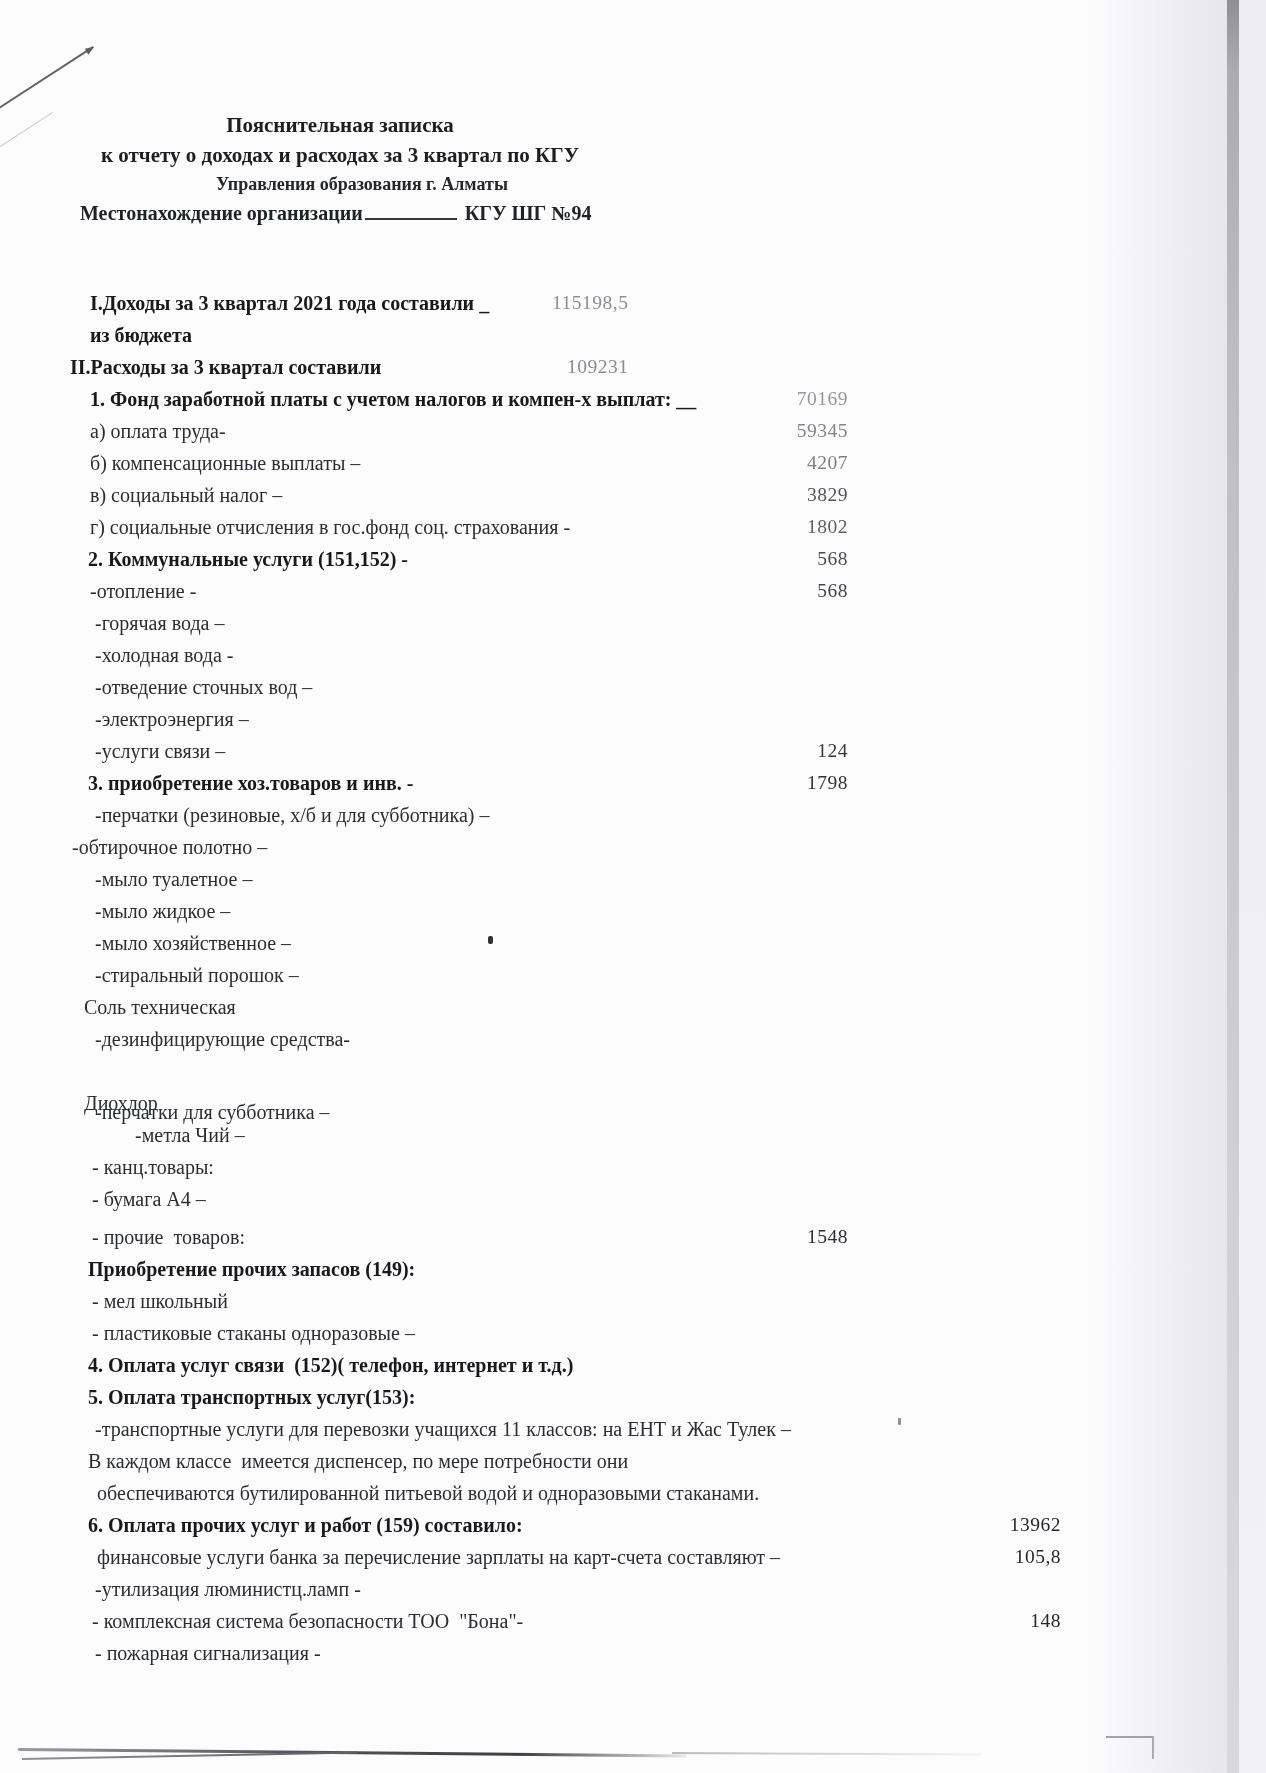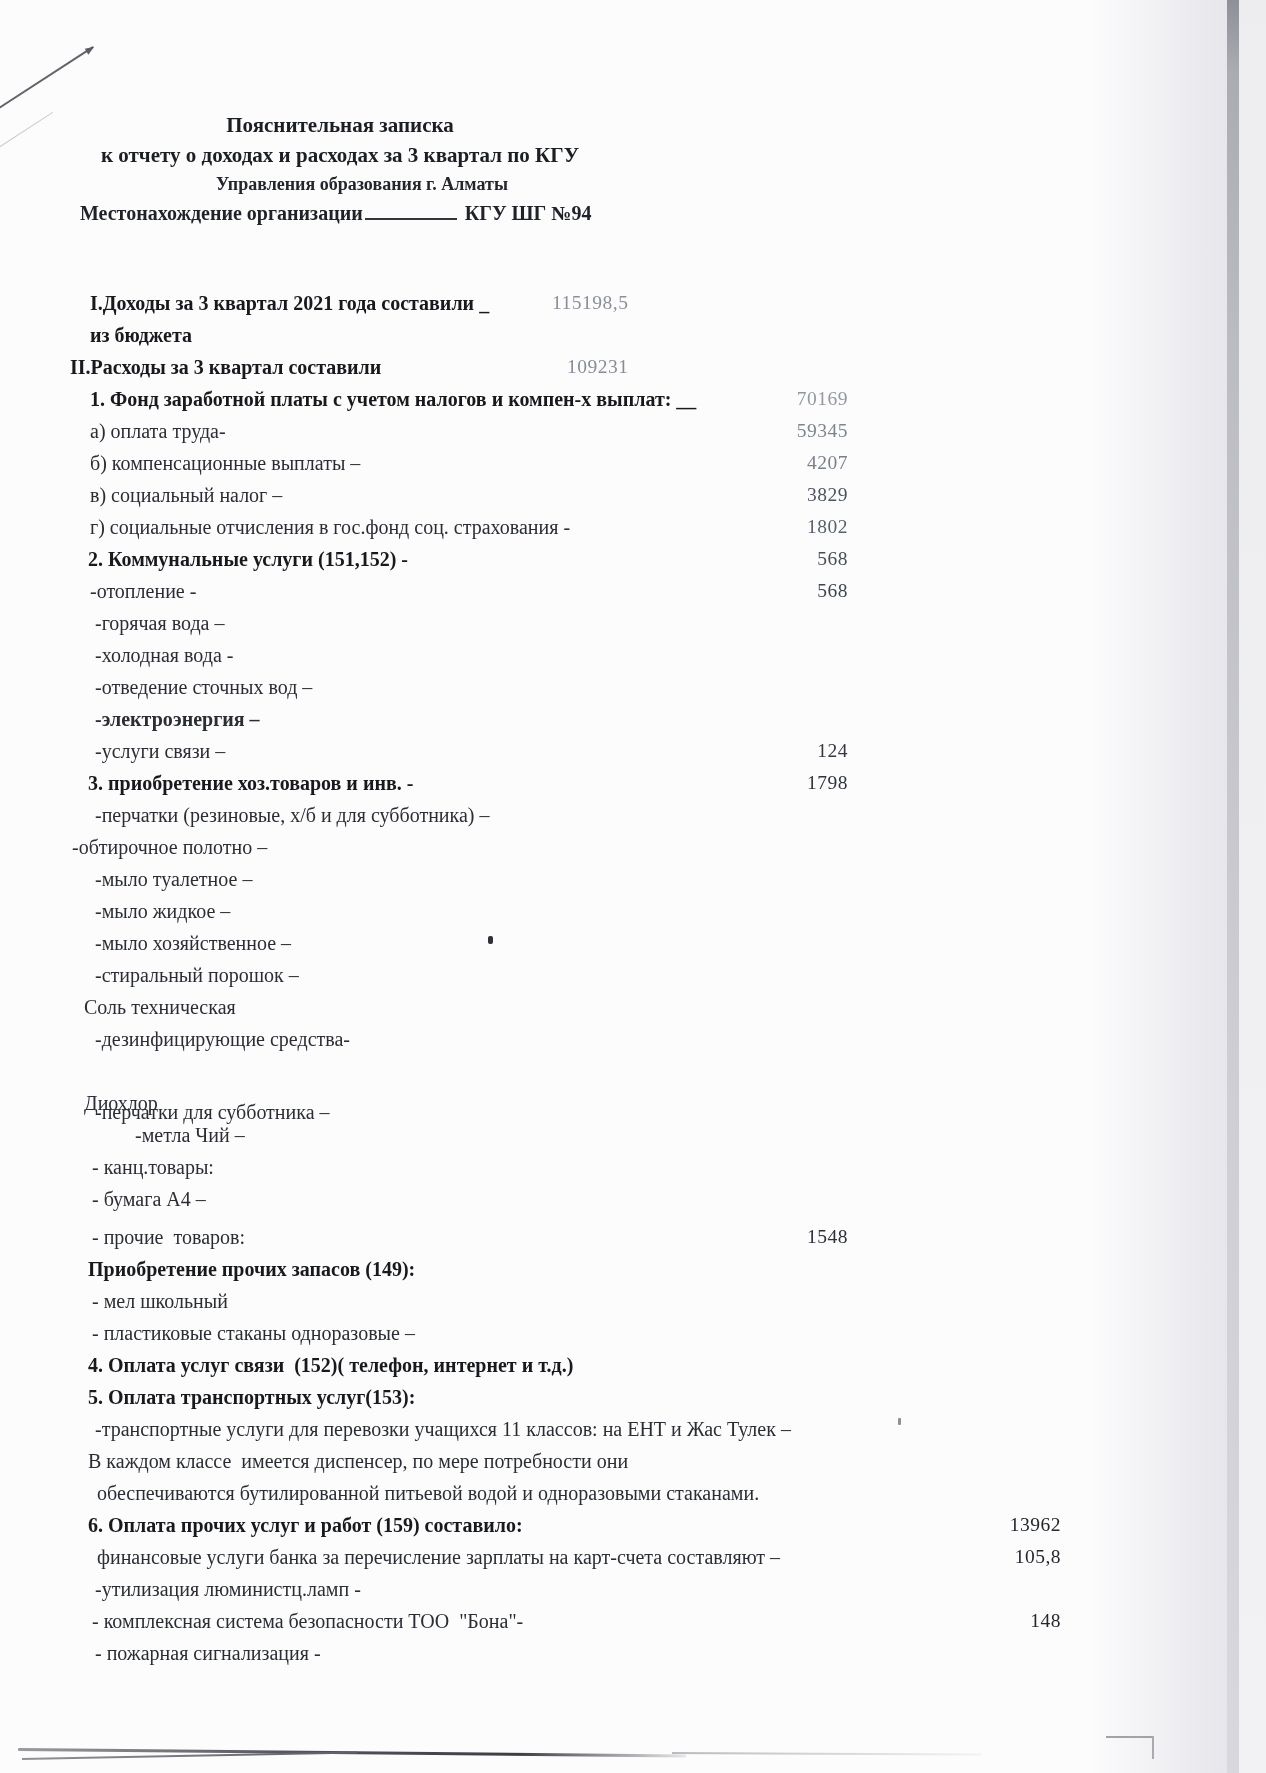--- a/index.html
+++ b/index.html
@@ -122,21 +122,21 @@
       <div class="doc-line bold"><span class="line-text" style="padding-left: 90px;">1. Фонд заработной платы с учетом налогов и компен-х выплат: __</span><span class="line-value col-B" style="color: rgb(146, 152, 161);">70169</span></div>
       <div class="doc-line"><span class="line-text" style="padding-left: 90px;">а) оплата труда-</span><span class="line-value col-B" style="color: rgb(126, 132, 142);">59345</span></div>
       <div class="doc-line"><span class="line-text" style="padding-left: 90px;">б) компенсационные выплаты –</span><span class="line-value col-B" style="color: rgb(122, 128, 138);">4207</span></div>
       <div class="doc-line"><span class="line-text" style="padding-left: 90px;">в) социальный налог –</span><span class="line-value col-B" style="color: rgb(78, 84, 94);">3829</span></div>
       <div class="doc-line"><span class="line-text" style="padding-left: 90px;">г) социальные отчисления в гос.фонд соц. страхования -</span><span class="line-value col-B" style="color: rgb(90, 96, 106);">1802</span></div>
       <div class="doc-line bold"><span class="line-text" style="padding-left: 88px;">2. Коммунальные услуги (151,152) -</span><span class="line-value col-B" style="color: rgb(71, 77, 86);">568</span></div>
       <div class="doc-line"><span class="line-text" style="padding-left: 90px;">-отопление -</span><span class="line-value col-B" style="color: rgb(63, 69, 78);">568</span></div>
       <div class="doc-line"><span class="line-text" style="padding-left: 95px;">-горячая вода –</span></div>
       <div class="doc-line"><span class="line-text" style="padding-left: 95px;">-холодная вода -</span></div>
       <div class="doc-line"><span class="line-text" style="padding-left: 95px;">-отведение сточных вод –</span></div>
-      <div class="doc-line"><span class="line-text" style="padding-left: 95px; font-weight: bold;">-электроэнергия –</span></div>
+      <div class="doc-line"><span class="line-text" style="padding-left: 95px;">-электроэнергия –</span></div>
       <div class="doc-line"><span class="line-text" style="padding-left: 95px;">-услуги связи –</span><span class="line-value col-B" style="color: rgb(51, 56, 63);">124</span></div>
       <div class="doc-line bold"><span class="line-text" style="padding-left: 88px;">3. приобретение хоз.товаров и инв. -</span><span class="line-value col-B" style="color: rgb(47, 52, 59);">1798</span></div>
       <div class="doc-line"><span class="line-text" style="padding-left: 95px;">-перчатки (резиновые, х/б и для субботника) –</span></div>
       <div class="doc-line"><span class="line-text" style="padding-left: 72px;">-обтирочное полотно –</span></div>
       <div class="doc-line"><span class="line-text" style="padding-left: 95px;">-мыло туалетное –</span></div>
       <div class="doc-line"><span class="line-text" style="padding-left: 95px;">-мыло жидкое –</span></div>
       <div class="doc-line"><span class="line-text" style="padding-left: 95px;">-мыло хозяйственное –</span></div>
       <div class="doc-line"><span class="line-text" style="padding-left: 95px;">-стиральный порошок –</span></div>
       <div class="doc-line"><span class="line-text" style="padding-left: 84px;">Соль техническая</span></div>
       <div class="doc-line"><span class="line-text" style="padding-left: 95px;">-дезинфицирующие средства-</span></div>

